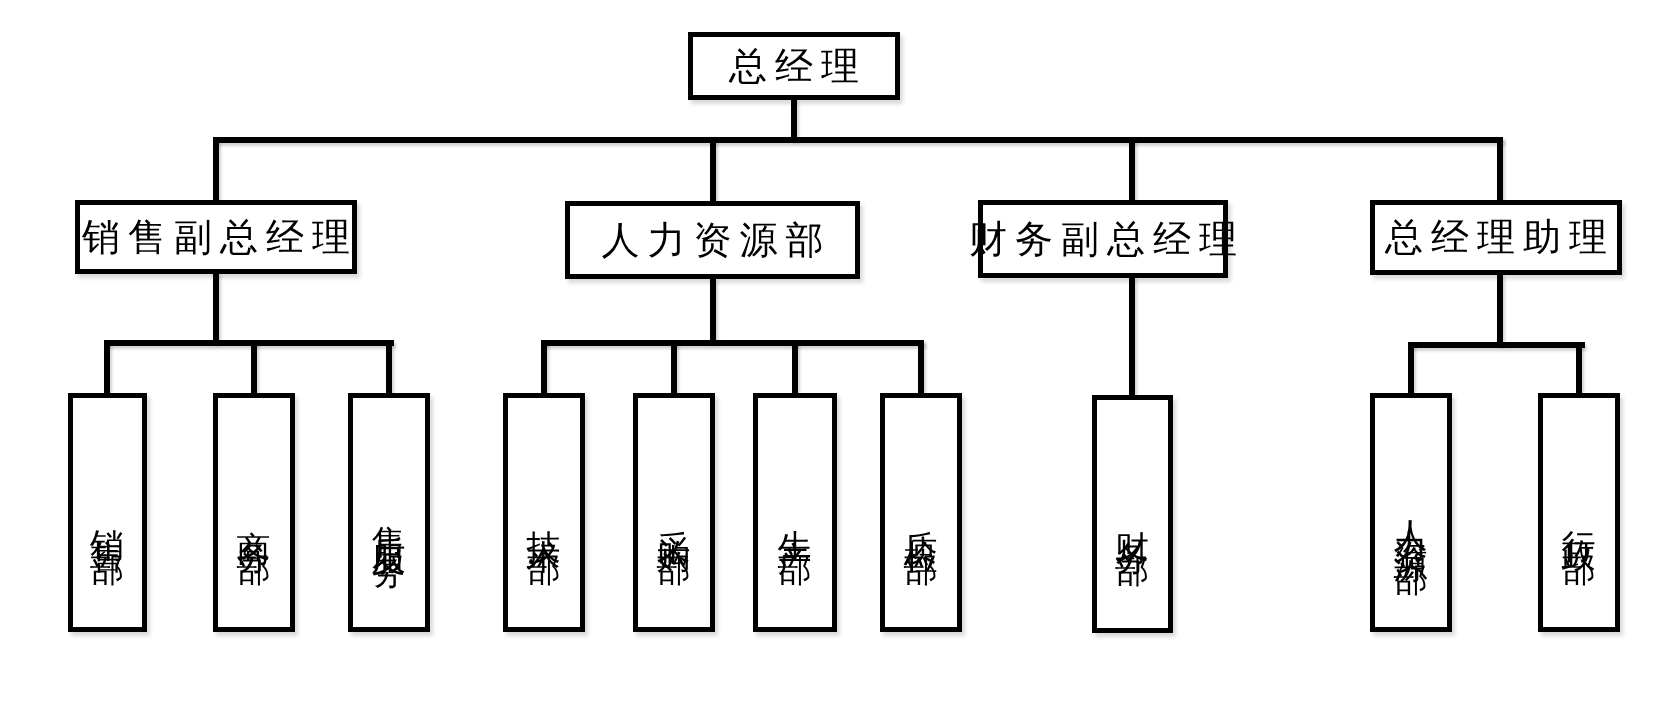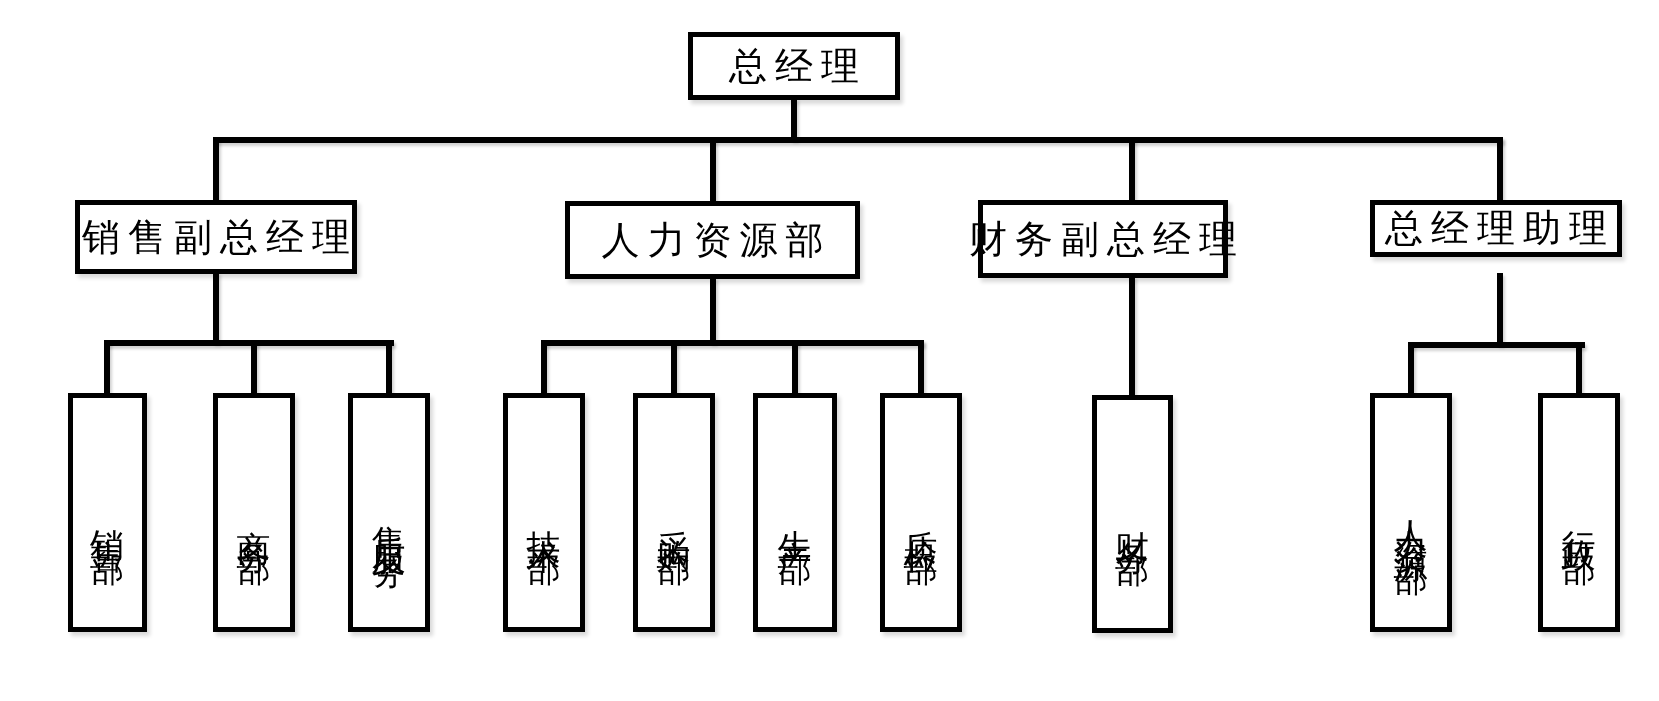--- a/index.html
+++ b/index.html
@@ -80,21 +80,21 @@
 
   <div class="box h" style="left:75px;top:200px;width:282px;height:74px">
     <span>销售副总经理</span>
   </div>
   <div class="box h" style="left:565px;top:201px;width:295px;height:78px">
     <span>人力资源部</span>
   </div>
   <div class="box h" style="left:978px;top:200px;width:250px;height:78px">
     <span>财务副总经理</span>
   </div>
-  <div class="box h" style="left:1370px;top:200px;width:252px;height:57px">
+  <div class="box h" style="left:1370px;top:200px;width:252px;height:75px">
     <span>总经理助理</span>
   </div>
 
   <div class="box v" style="left:68px;top:393px;width:79px;height:239px">
     <span>销售部</span>
   </div>
   <div class="box v" style="left:213px;top:393px;width:82px;height:239px">
     <span>商务部</span>
   </div>
   <div class="box v" style="left:348px;top:393px;width:82px;height:239px">

